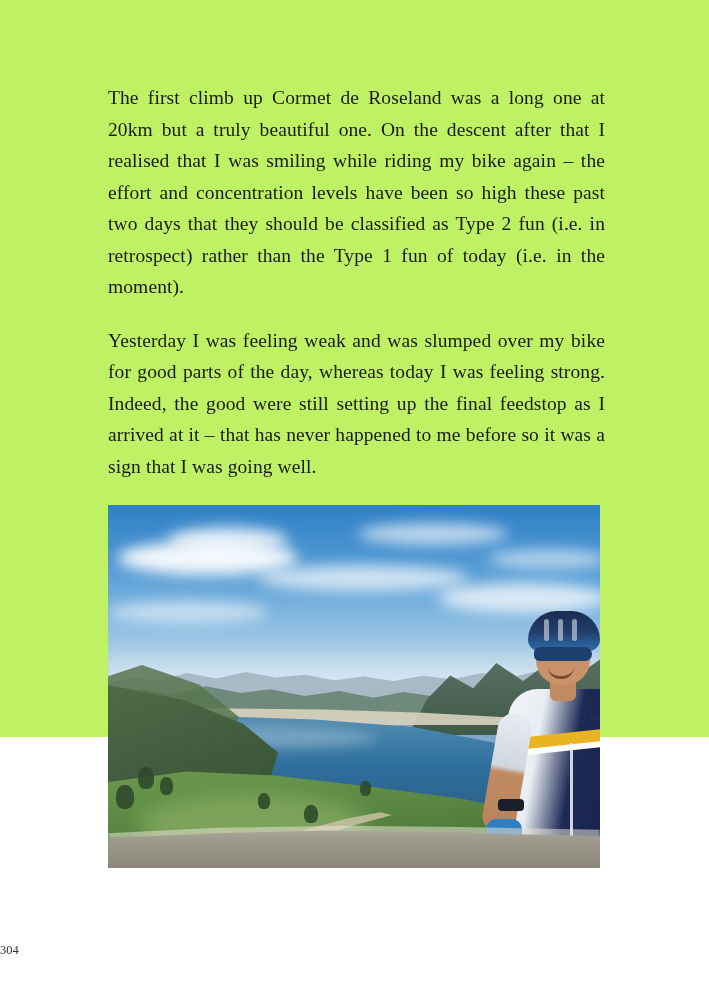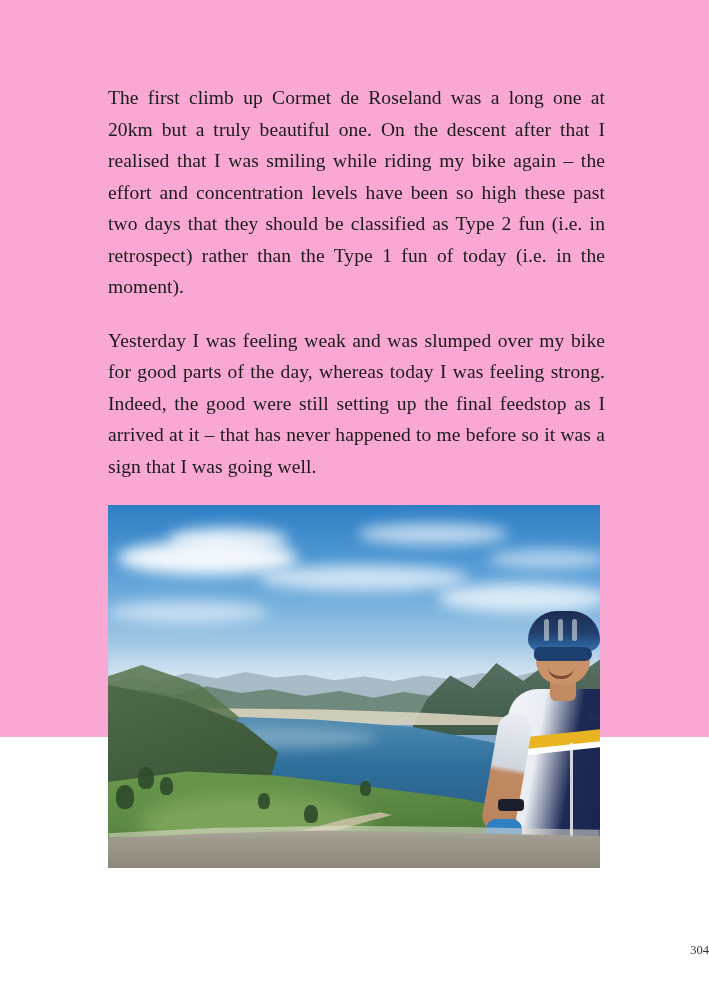--- a/index.html
+++ b/index.html
@@ -13,21 +13,21 @@
     position: relative;
     font-family: "Liberation Serif", serif;
     color: #1a1a1a;
     overflow: hidden;
   }
   .page {
     position: absolute;
     left: 0; top: 0;
     width: 709px;
     height: 737px;
-    background: #f9a8d4;
+    background: #bef264;
   }
   .content {
     position: absolute;
     left: 108px;
     top: 82px;
     width: 497px;
   }
   p.para {
     margin: 0 0 22px 0;
     font-size: 19.5px;
@@ -251,21 +251,21 @@
   .handlebar2 {
     position: absolute; left: 36px; top: 258px; width: 60px; height: 10px;
     background: #2f7fc4; border-radius: 5px; transform: rotate(10deg);
   }
 
   .folio {
     position: absolute;
     left: 0;
     top: 943px;
     width: 709px;
-    text-align: right;
+    text-align: left;
     font-size: 12.5px;
     color: #333;
     font-family: "Liberation Serif", serif;
   }
 </style>
 </head>
 <body>
 
 <div class="page">
 

